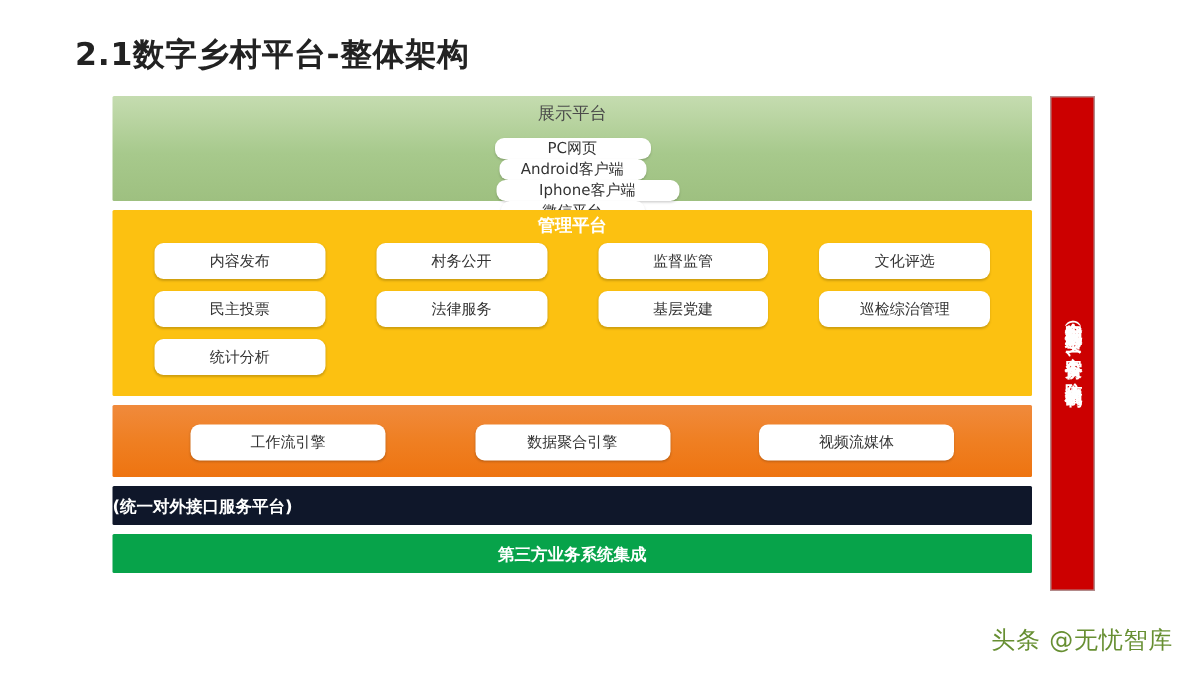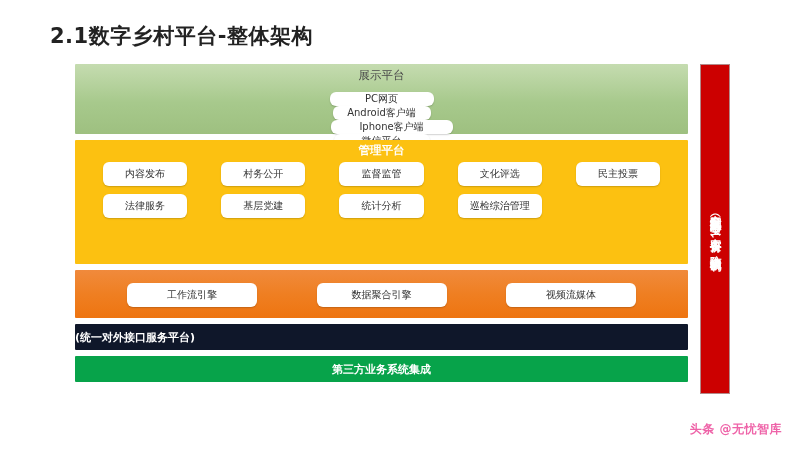--- a/index.html
+++ b/index.html
@@ -112,21 +112,21 @@
     color: #ffffff;
     font-weight: bold;
     padding-top: 4px;
   }
   #manage-grid {
     position: absolute;
     left: 0; right: 0;
     top: 22px;
     padding: 0 28px;
     display: grid;
-    grid-template-columns: repeat(5, 1fr);
+    grid-template-columns: repeat(4, 1fr);
     grid-auto-rows: 24px;
     column-gap: 34px;
     row-gap: 8px;
     box-sizing: border-box;
   }
   #manage-grid .chip { width: 100%; height: 24px; }
 
   
   #layer-engine {
     height: 48px;
@@ -196,23 +196,23 @@
     letter-spacing: 1.2px;
     line-height: 1;
     white-space: nowrap;
   }
 
   
   #watermark {
     position: absolute;
     right: 18px;
     bottom: 12px;
-    font-size: 12px;
-    font-weight: bold;
-    color: #ec4899;
+    font-size: 16px;
+    font-weight: normal;
+    color: #4d7c0f;
     opacity: 0.85;
     letter-spacing: 0.5px;
     white-space: nowrap;
   }
 </style>
 </head>
 <body>
 
 <div id="slide">
 
@@ -233,22 +233,22 @@
     <div class="layer" id="layer-manage">
       <div class="layer-title">管理平台</div>
       <div id="manage-grid">
         <div class="chip">内容发布</div>
         <div class="chip">村务公开</div>
         <div class="chip">监督监管</div>
         <div class="chip">文化评选</div>
         <div class="chip">民主投票</div>
         <div class="chip">法律服务</div>
         <div class="chip">基层党建</div>
+        <div class="chip">巡检综治管理</div>
         <div class="chip">统计分析</div>
-        <div class="chip">巡检综治管理</div>
       </div>
     </div>
 
     <div class="layer" id="layer-engine">
       <div id="engine-row" class="chip-row">
         <div class="chip">工作流引擎</div>
         <div class="chip">数据聚合引擎</div>
         <div class="chip">视频流媒体</div>
       </div>
     </div>

